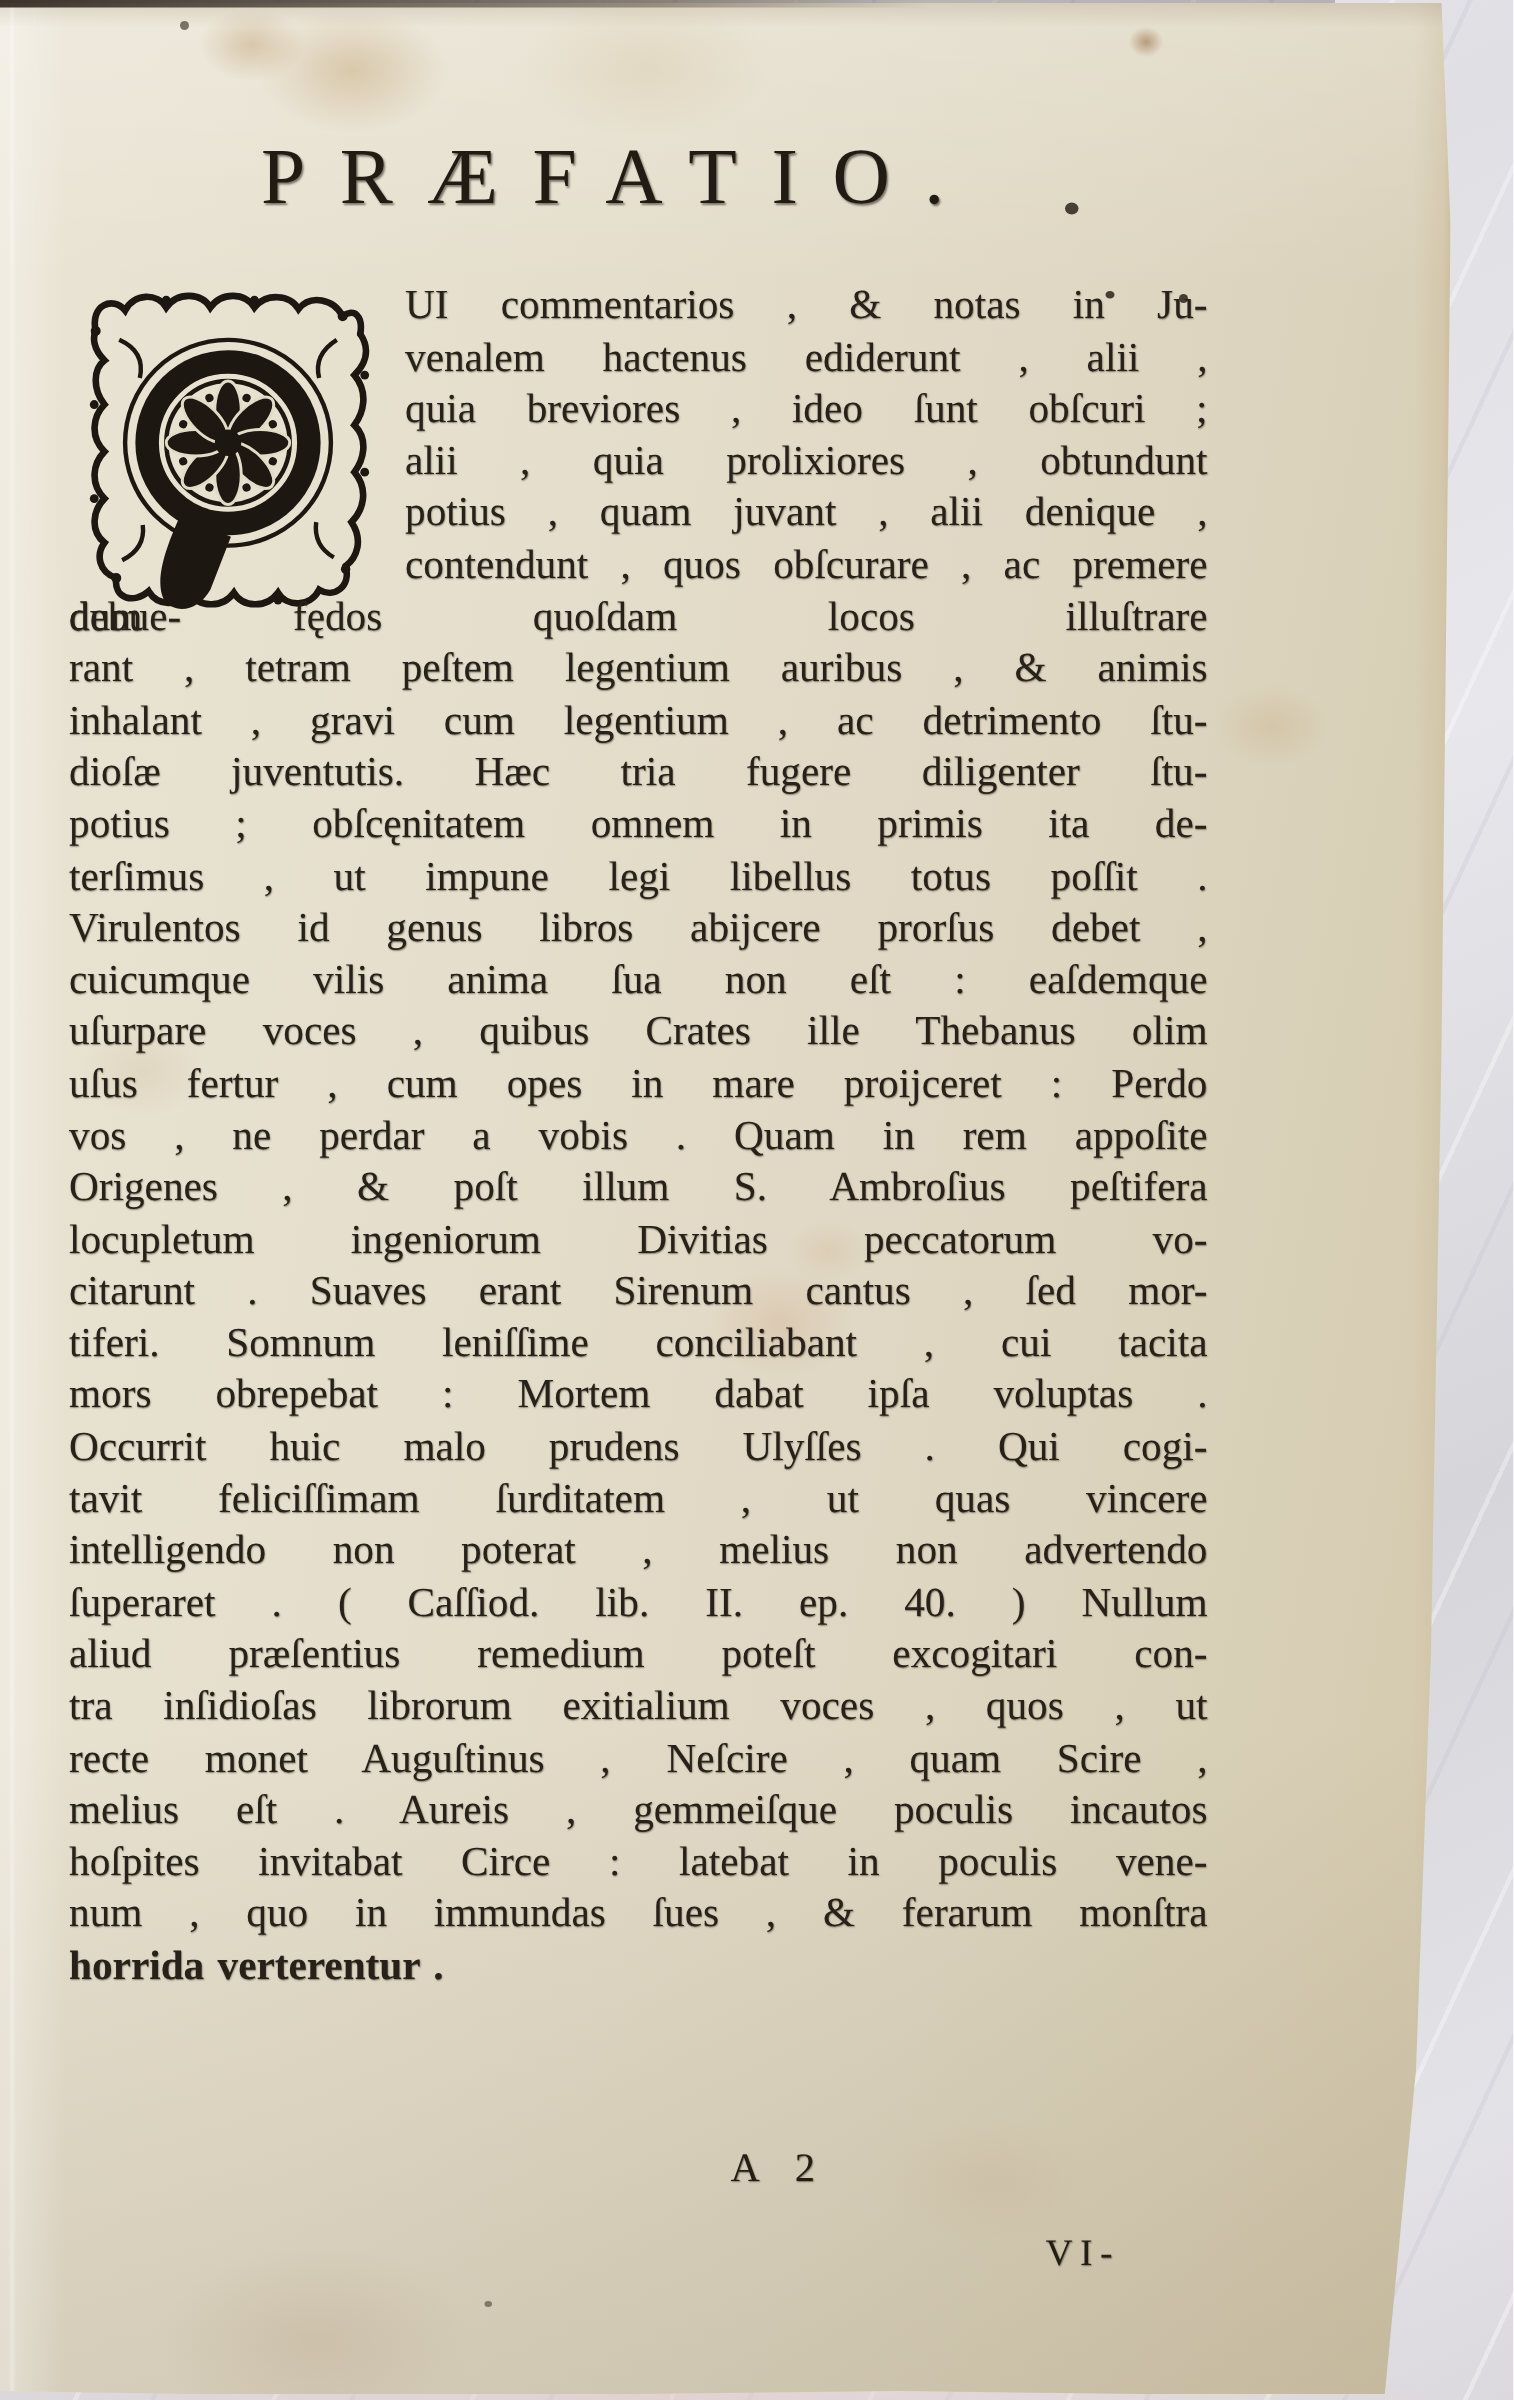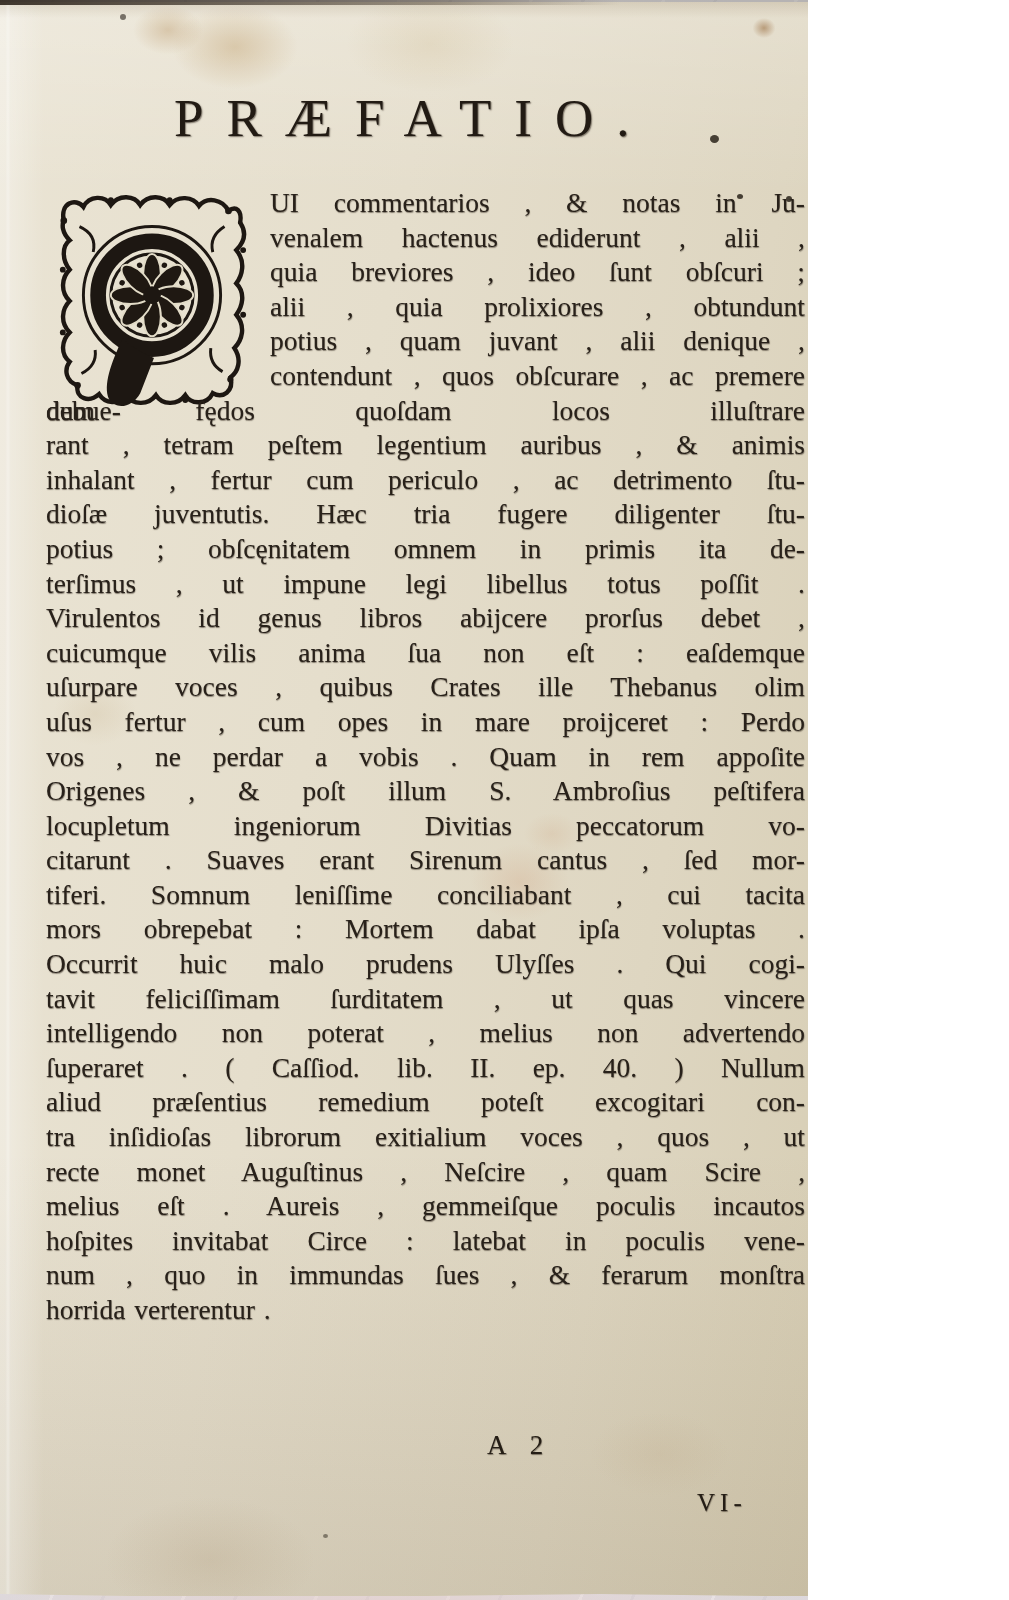--- a/index.html
+++ b/index.html
@@ -1,20 +1,20 @@
 <!DOCTYPE html>
 <html><head>
 <meta charset="utf-8">
 <style>
   html,body { margin:0; padding:0; }
   body { width:1009px; height:1600px; overflow:hidden;
          font-family:"Liberation Serif","DejaVu Serif",serif; }
 
   
-  .photo { position:relative; width:808px; height:1600px; overflow:hidden;
+  .photo { position:relative; width:1009px; height:1600px; overflow:hidden;
     background:
       radial-gradient(700px 80px at 45% 1605px, rgba(226,196,190,.55), rgba(226,196,190,0) 75%),
       repeating-linear-gradient(115deg, rgba(255,255,255,.35) 0 3px, rgba(255,255,255,0) 3px 47px, rgba(190,190,200,.25) 47px 50px, rgba(255,255,255,0) 50px 120px),
       linear-gradient(155deg,#ececf0 0%,#dfdfe4 25%,#e8e7ec 45%,#d6d5da 70%,#e3e2e7 90%,#dcd9de 100%);
   }
 
   
   .page { position:absolute; left:0; top:2px; width:972px; height:1594px;
     clip-path: polygon(0px 0px, 961px 0px, 967px 148px, 961px 698px, 954px 1098px,
                        944px 1378px, 923px 1596px, 600px 1592px, 260px 1596px, 0px 1592px);
@@ -49,21 +49,21 @@
     text-shadow:1px 1.4px 1.4px rgba(35,26,16,.55); }
 
   .text-block { position:absolute; left:46px; top:184px; width:759px;
     font-size:27.5px; line-height:34.6px; color:#28211a; word-spacing:2px;
     text-shadow:0.4px 0.7px 1px rgba(40,30,20,.5); }
 
   .dropcap { float:left; width:224px; height:201px; }
   .dropcap svg { display:block; width:196px; height:226px; margin:4px 0 0 8px; overflow:visible; }
 
   .line { text-align:justify; text-align-last:justify; height:34.6px; }
-  .line.last { text-align-last:left; }
+  .line.last { text-align-last:left;font-weight:bold; }
   .it { }
 
   .sig   { position:absolute; left:487px; top:1428px; font-size:27px;
            letter-spacing:9px; color:#241d15; text-shadow:0.5px 0.8px 1px rgba(35,26,16,.5); }
   .catch { position:absolute; left:697px; top:1487px; font-size:25px;
            letter-spacing:5px; color:#241d15; text-shadow:0.5px 0.8px 1px rgba(35,26,16,.5); }
 
   .speck { position:absolute; background:#2a231a; border-radius:50%; opacity:.85; }
   .sp1 { left:710px; top:133px; width:9px;  height:8px; }
   .sp2 { left:737px; top:192px; width:6px;  height:5px; }
@@ -141,21 +141,21 @@
       </div>
       <div id="lines">
           <div class="line"><span class="ro">UI commentarios , &amp; notas in Ju-</span></div>
           <div class="line"><span class="ro">venalem hactenus ediderunt , alii ,</span></div>
           <div class="line"><span class="ro">quia breviores , ideo ſunt obſcuri ;</span></div>
           <div class="line"><span class="ro">alii , quia prolixiores , obtundunt</span></div>
           <div class="line"><span class="ro">potius , quam juvant , alii denique ,</span></div>
           <div class="line"><span class="ro">contendunt , quos obſcurare , ac premere debue-</span></div>
           <div class="line"><span class="ro">dum fędos quoſdam locos illuſtrare</span></div>
           <div class="line"><span class="ro">rant , tetram peſtem legentium auribus , &amp; animis</span></div>
-          <div class="line"><span class="ro">inhalant , fertur cum periculo , ac detrimento ſtu-</span></div>
+          <div class="line"><span class="ro">inhalant , gravi cum legentium , ac detrimento ſtu-</span></div>
           <div class="line"><span class="ro">dioſæ juventutis. Hæc tria fugere diligenter ſtu-</span></div>
           <div class="line"><span class="ro">potius ; obſcęnitatem omnem in primis ita de-</span></div>
           <div class="line"><span class="ro">terſimus , ut impune legi libellus totus poſſit .</span></div>
           <div class="line"><span class="ro">Virulentos id genus libros abijcere prorſus debet ,</span></div>
           <div class="line"><span class="ro">cuicumque vilis anima ſua non eſt : eaſdemque</span></div>
           <div class="line"><span class="ro">uſurpare voces , quibus Crates ille Thebanus olim</span></div>
           <div class="line"><span class="ro">uſus fertur , cum opes in mare proijceret : </span><span class="it">Perdo</span></div>
           <div class="line"><span class="it">vos , ne perdar a vobis .</span><span class="ro"> Quam in rem appoſite</span></div>
           <div class="line"><span class="ro">Origenes , &amp; poſt illum S. Ambroſius peſtifera</span></div>
           <div class="line"><span class="ro">locupletum ingeniorum </span><span class="it">Divitias peccatorum</span><span class="ro"> vo-</span></div>

